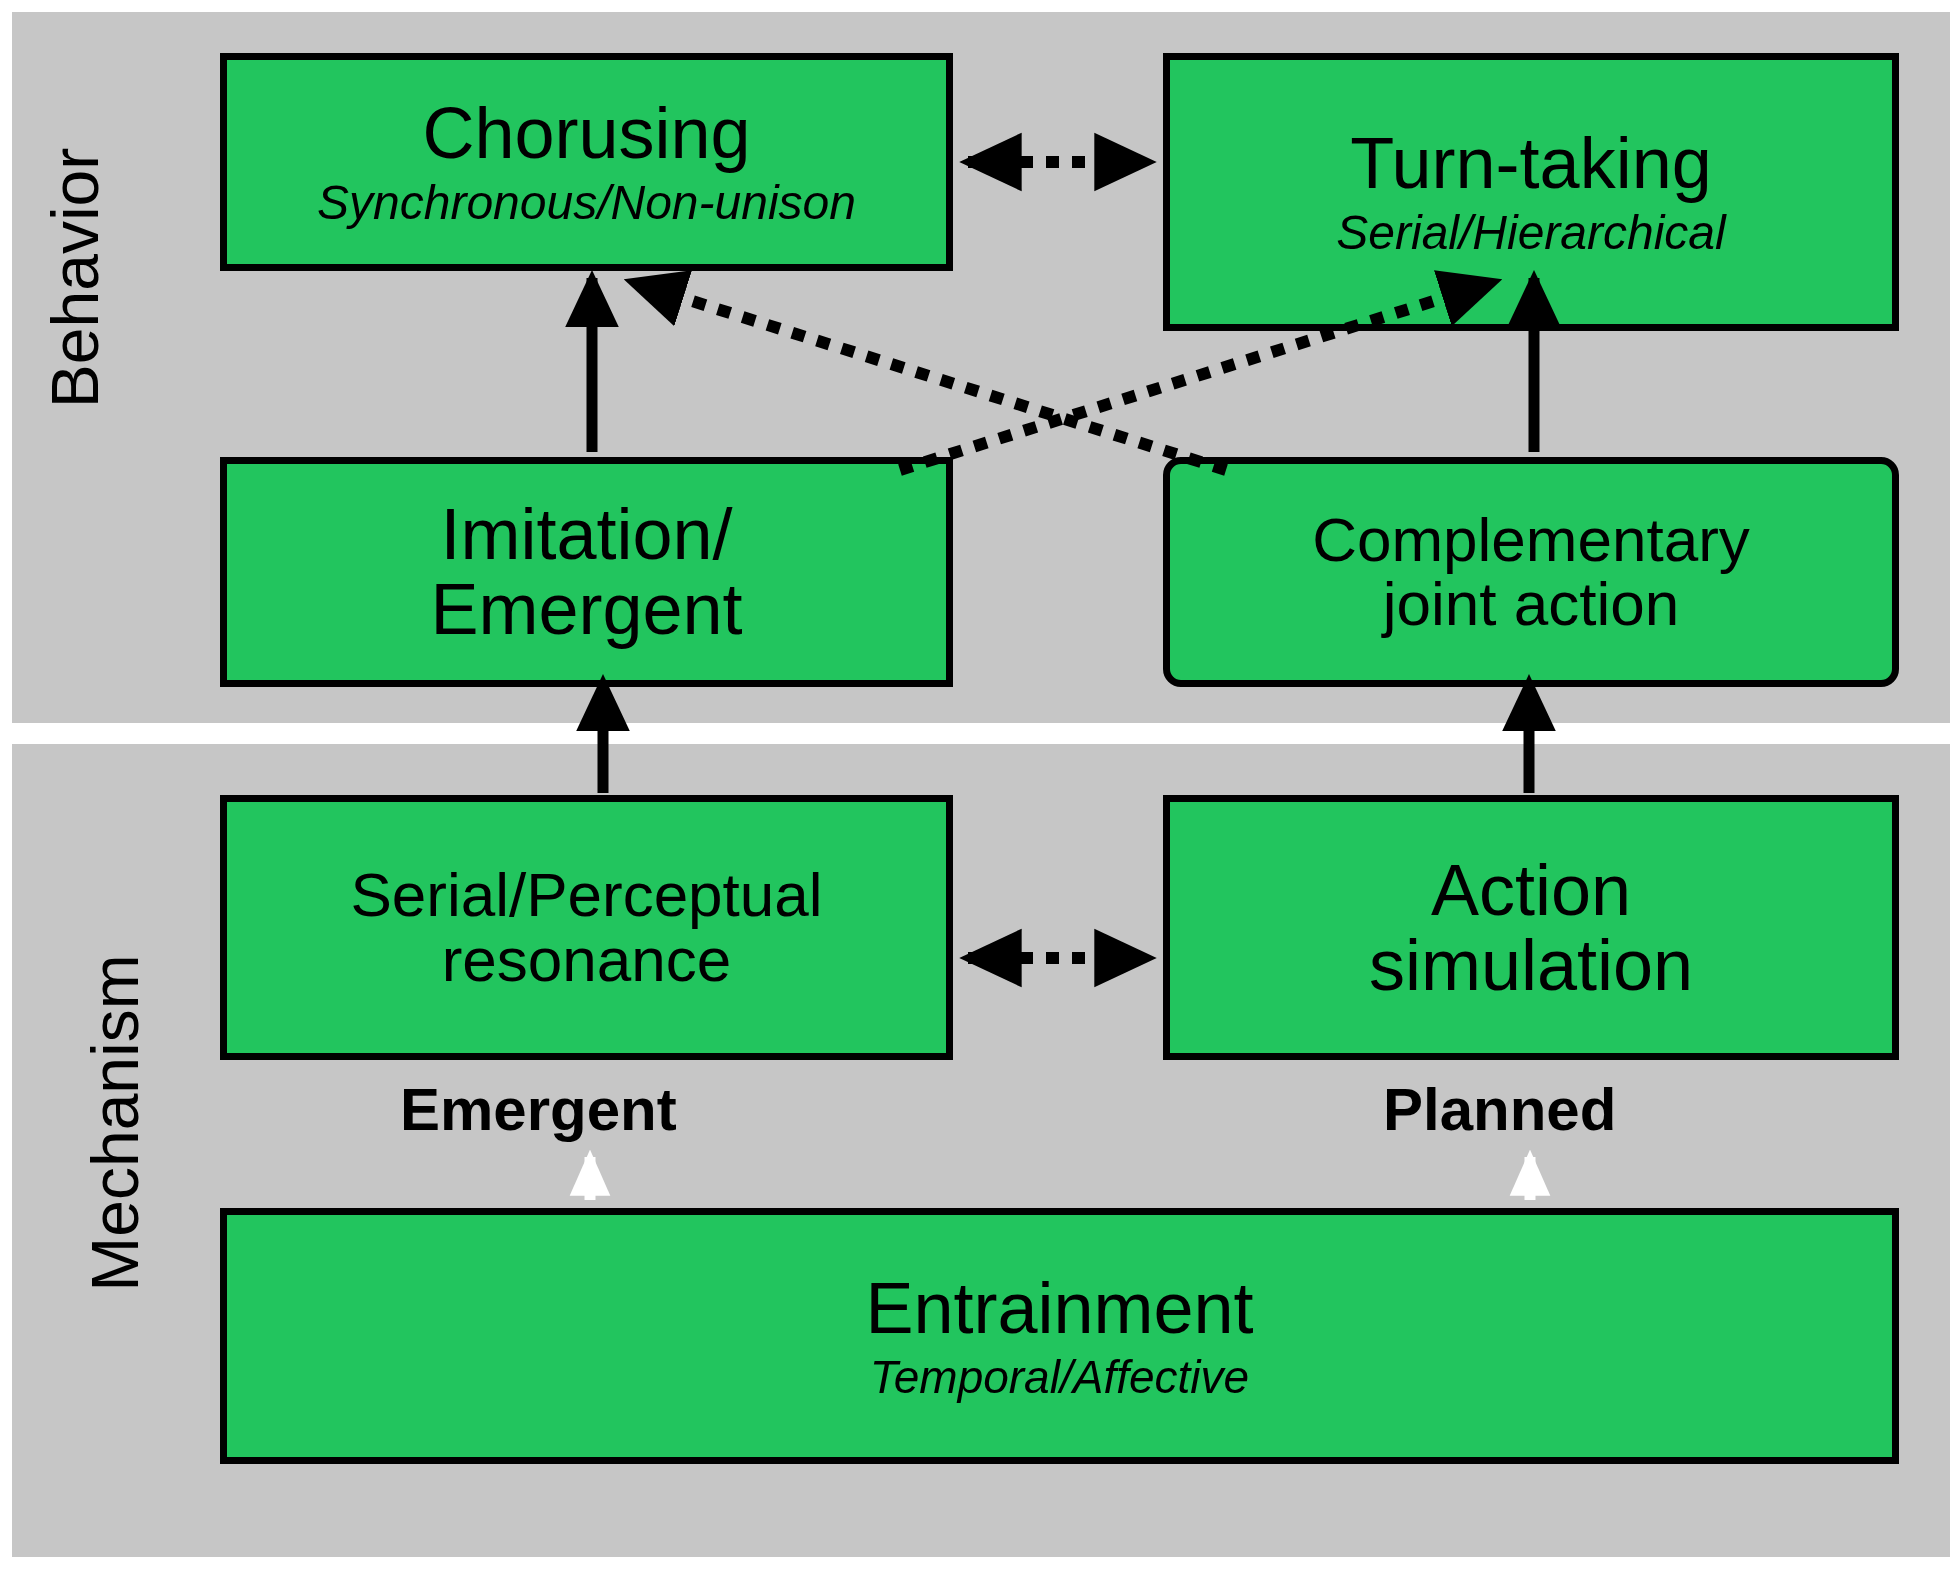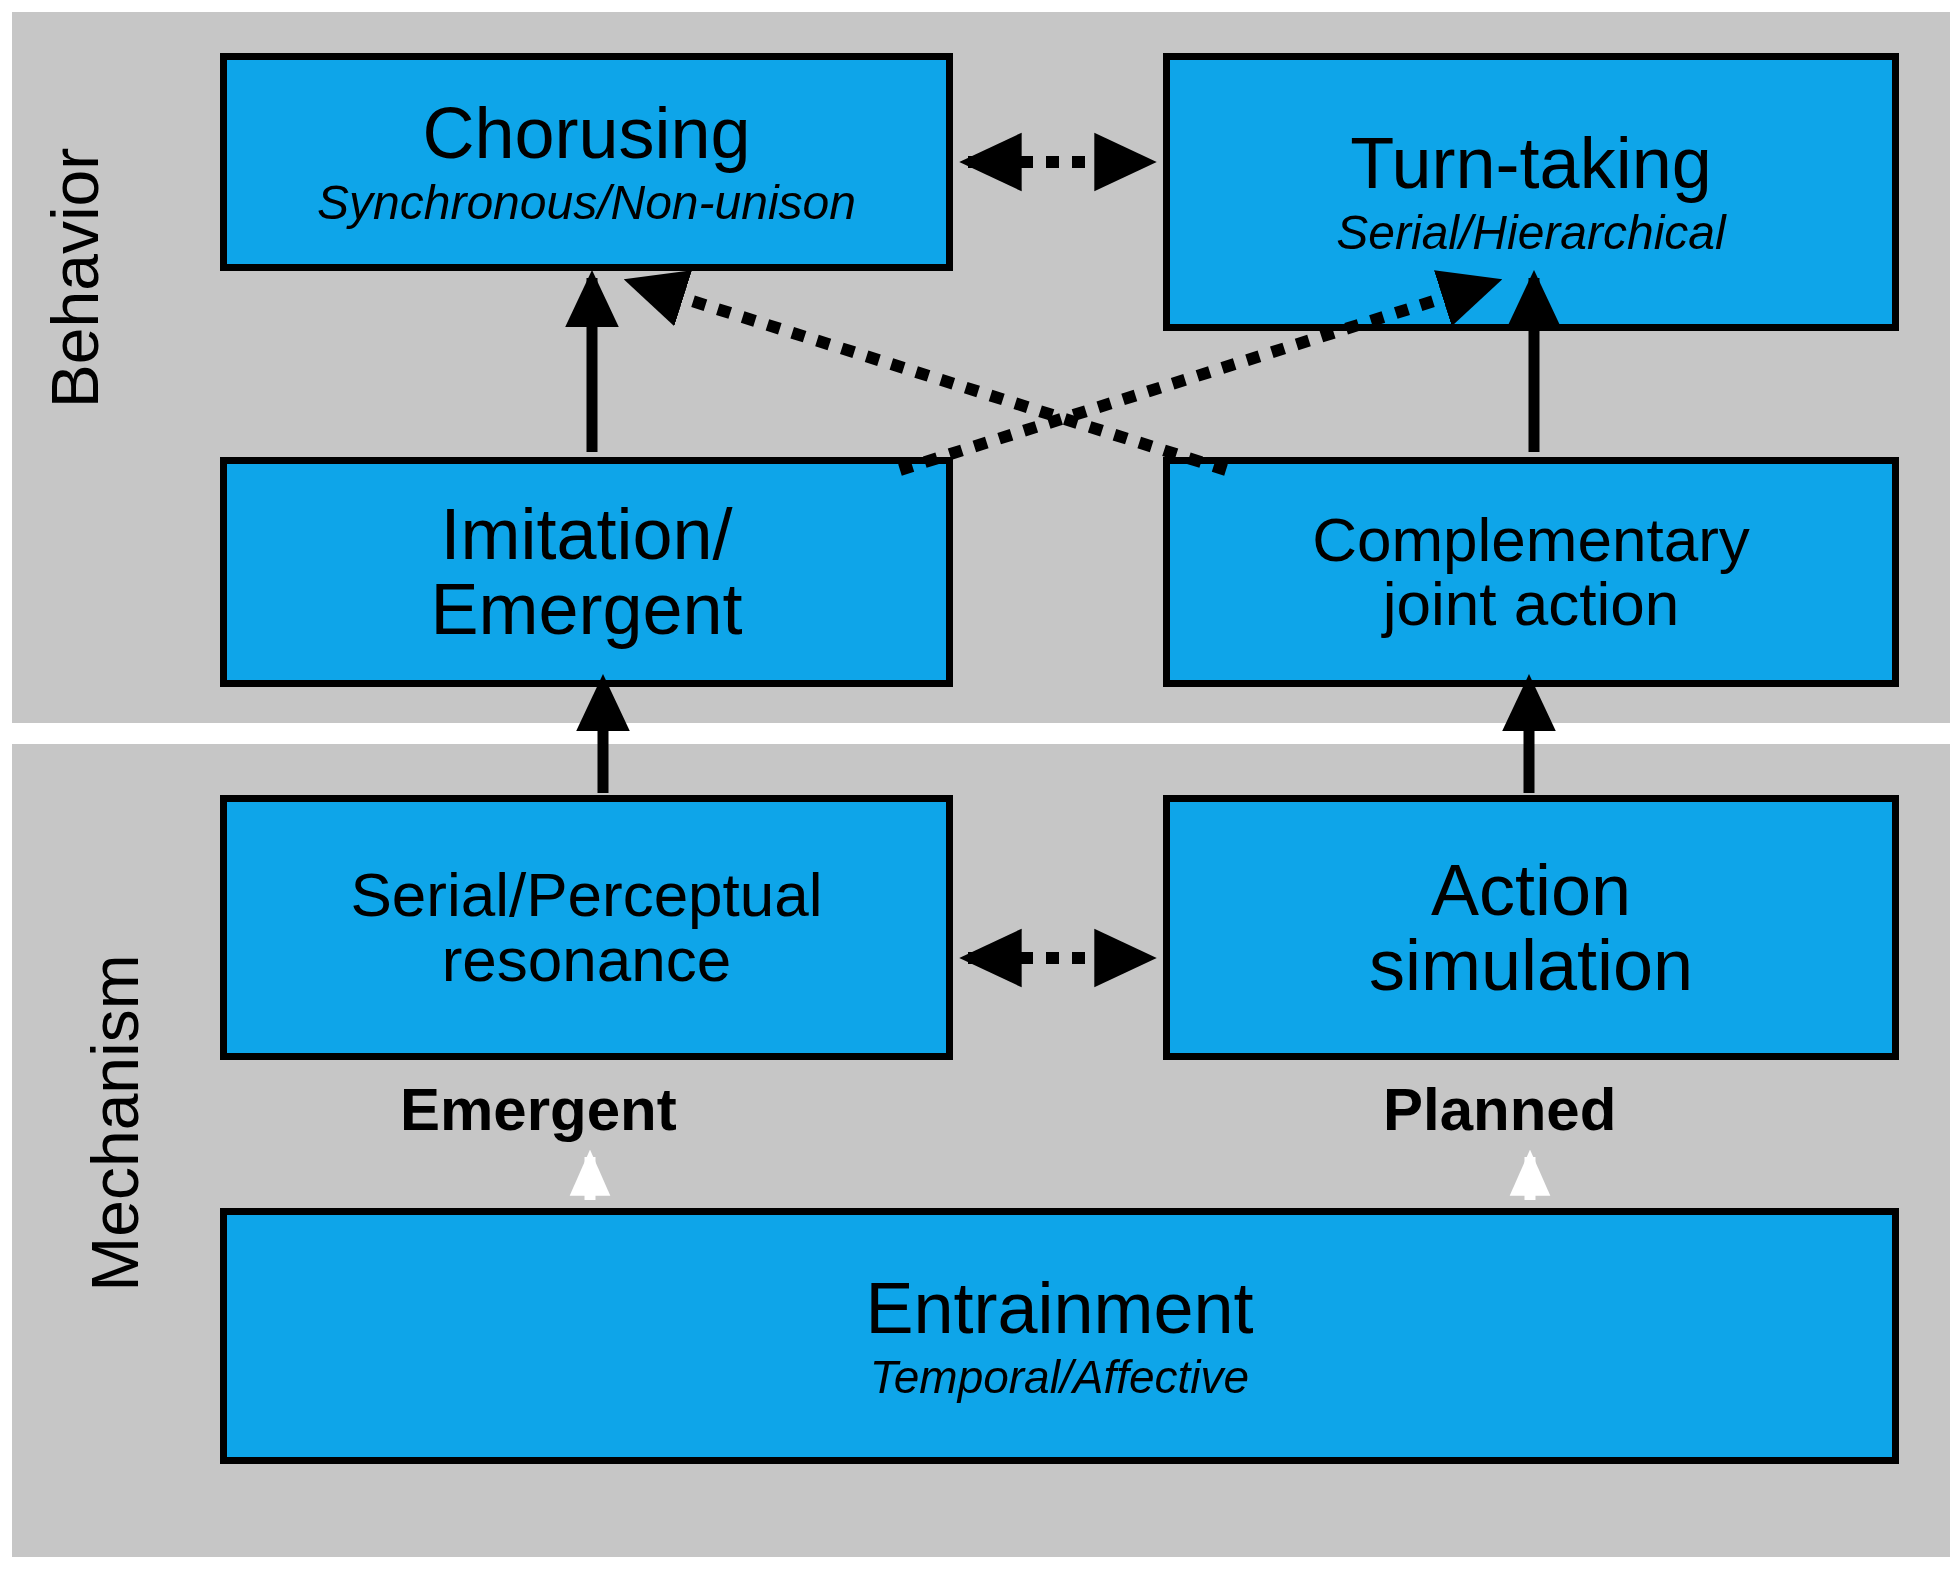--- a/index.html
+++ b/index.html
@@ -39,21 +39,21 @@
     transform: rotate(-90deg);
     text-align: center;
     font-family: "Liberation Sans", sans-serif;
   }
   #label-behavior  { left: -75px; top: 245px; width: 300px; }
   #label-mechanism { left: -55px; top: 1090px; width: 340px; }
 
   
   .node {
     position: absolute;
-    background: #0ea5e9;
+    background: #22c55e;
     border: 7px solid #000000;
     box-sizing: border-box;
     display: flex;
     flex-direction: column;
     align-items: center;
     justify-content: center;
     text-align: center;
     color: #000000;
   }
   .node .title {
@@ -70,21 +70,21 @@
     line-height: 1.05;
     margin-top: 7px;
     white-space: nowrap;
     font-family: "Liberation Sans", sans-serif;
   }
 
   
   #node-chorusing   { left: 220px;  top: 53px;   width: 733px; height: 218px; }
   #node-turntaking  { left: 1163px; top: 53px;   width: 736px; height: 278px; }
   #node-imitation   { left: 220px;  top: 457px;  width: 733px; height: 230px; }
-  #node-complementary{left: 1163px; top: 457px;  width: 736px; height: 230px; }
+  #node-complementary{left: 1163px; top: 457px;  width: 736px; height: 230px; border-radius: 18px; }
   #node-resonance   { left: 220px;  top: 795px;  width: 733px; height: 265px; }
   #node-simulation  { left: 1163px; top: 795px;  width: 736px; height: 265px; }
   #node-entrainment { left: 220px;  top: 1208px; width: 1679px;height: 256px; }
 
   #node-chorusing .subtitle,
   #node-turntaking .subtitle { font-size: 48px; }
 
   
   #connectors {
     position: absolute;

